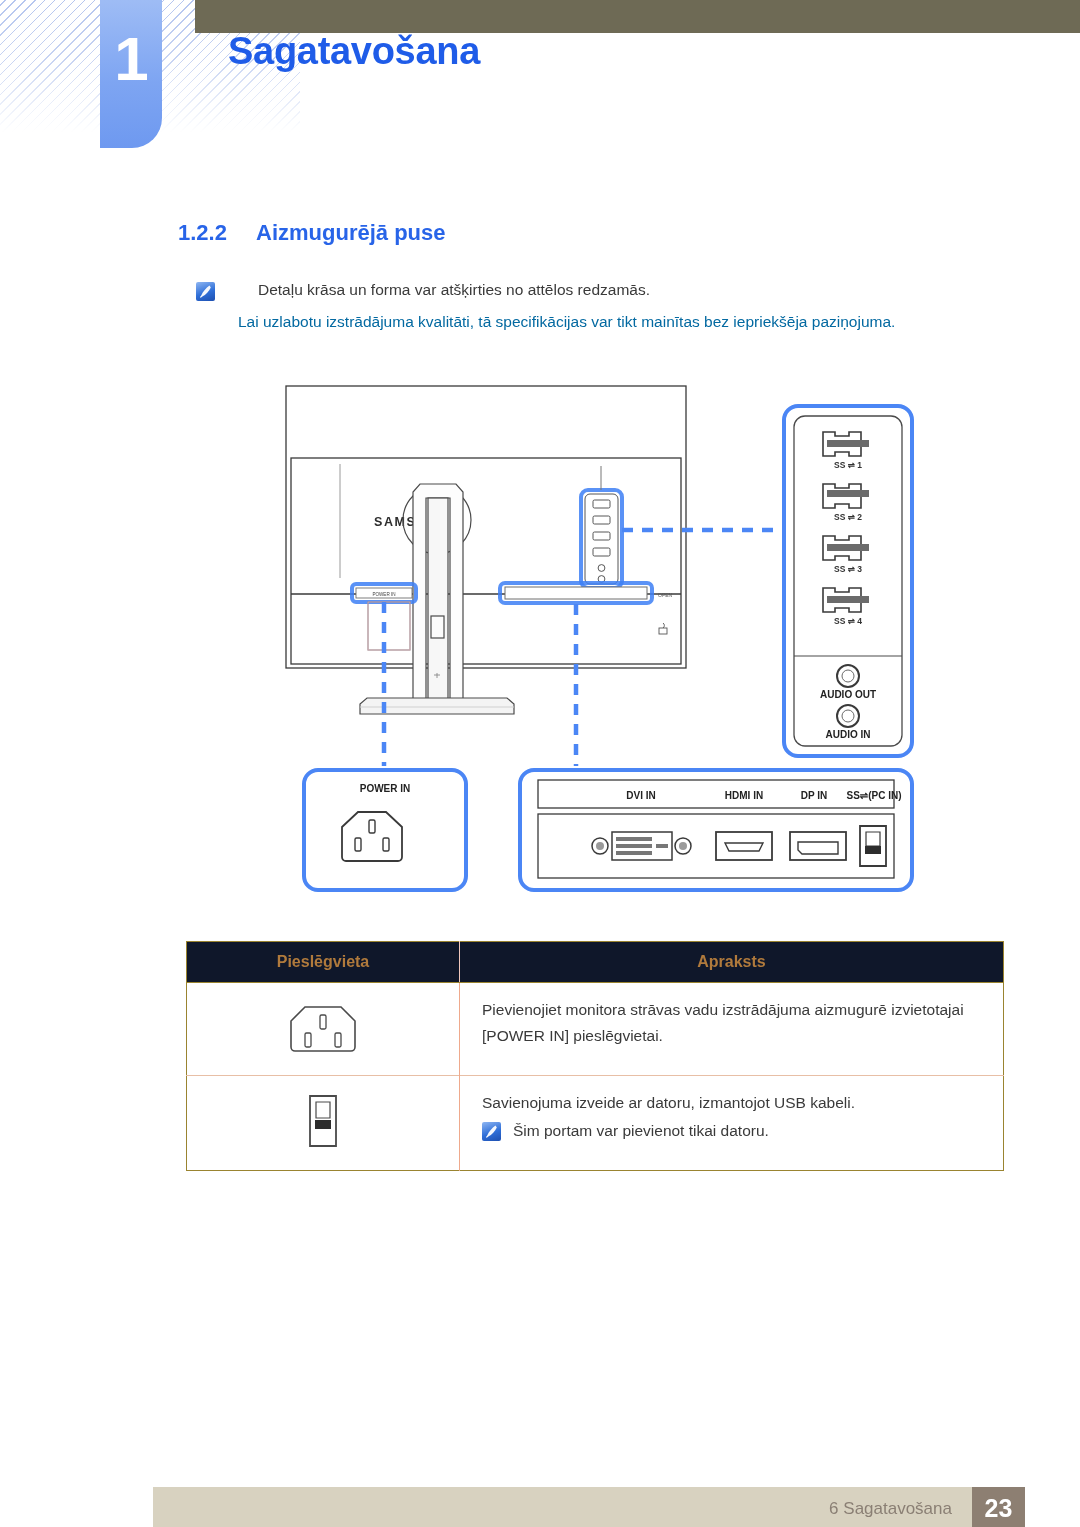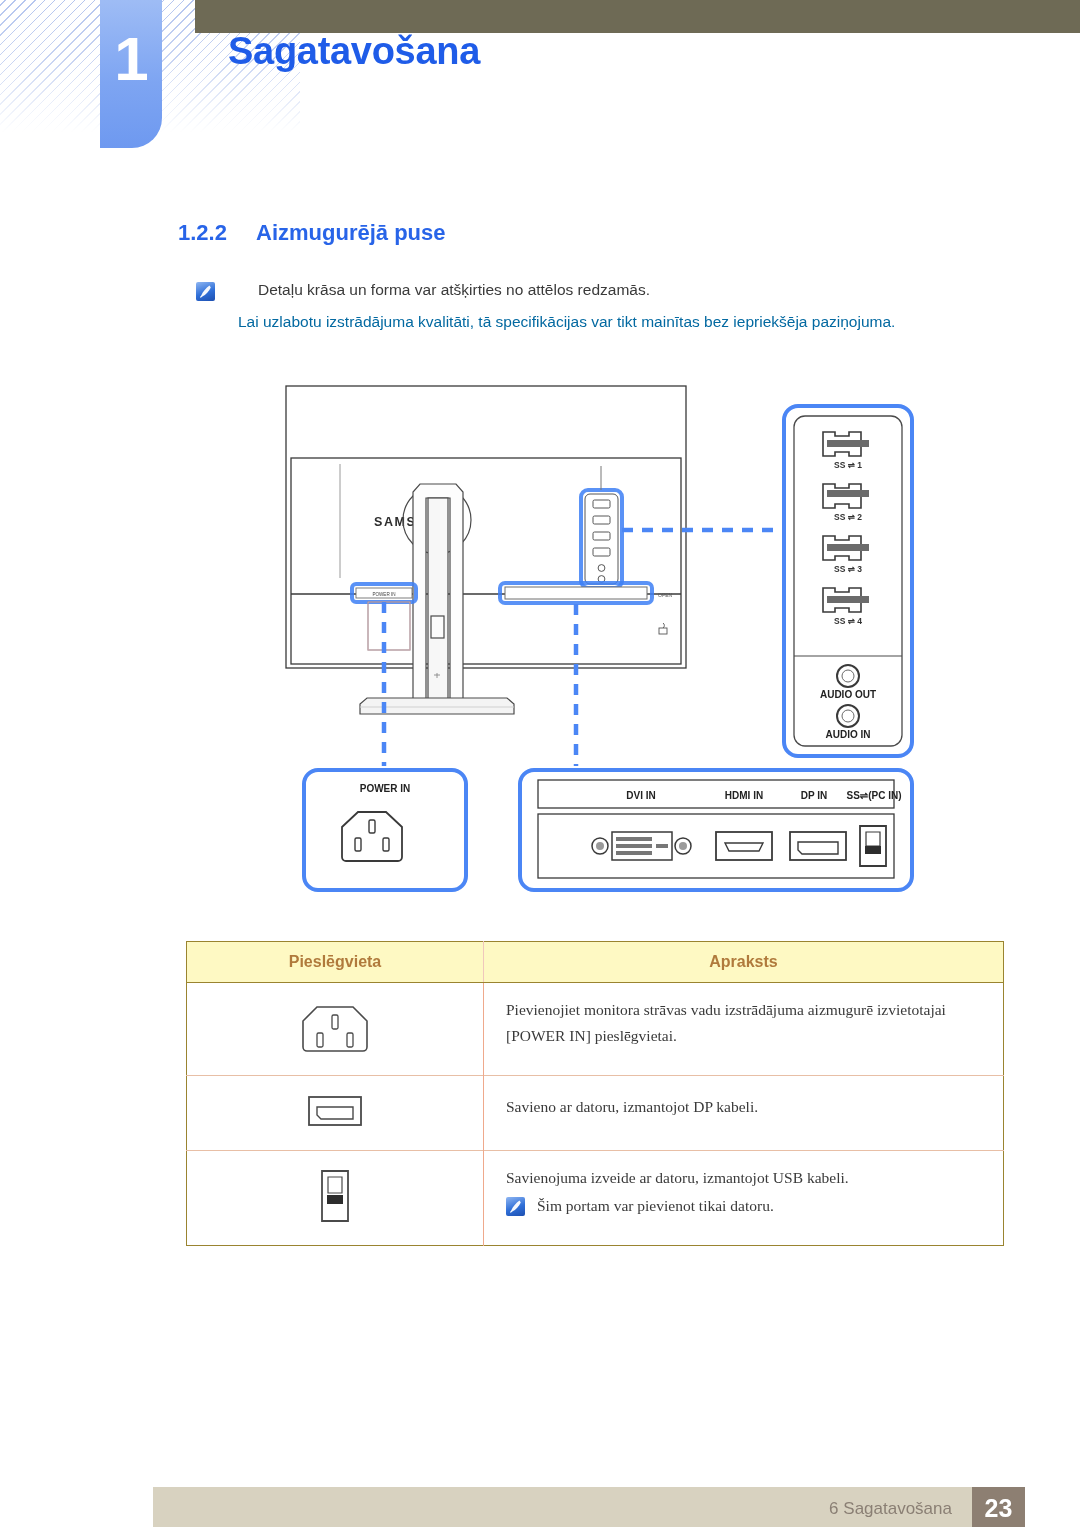--- a/index.html
+++ b/index.html
@@ -52,30 +52,30 @@
   
   #diagram{position:absolute;left:182px;top:380px;width:740px;height:530px;}
   .lbl{font-size:8.5px;font-weight:bold;fill:#333;font-family:"Liberation Sans",sans-serif;}
   .lbl2{font-size:10px;font-weight:bold;fill:#222;font-family:"Liberation Sans",sans-serif;}
   
   #tbl{
     position:absolute;left:186px;top:941px;width:818px;
     border-collapse:collapse;border:1.4px solid #9a8430;
   }
   #tbl th{
-    background:#fef9c3;color:#b07a3c;font-size:16px;font-weight:bold;
-    padding:11px 12px;border-bottom:1.4px solid #9a8430;
+    background:#0f172a;color:#b07a3c;font-size:16px;font-weight:bold;
+    padding:11px 0;border-bottom:1.4px solid #9a8430;
   }
   #tbl th.c1{width:272px;border-right:1px solid #f0c7bc;}
   #tbl td{
     border-top:1.2px solid #e8bfa6;vertical-align:middle;
     font-size:15.5px;color:#3a3a3a;
   }
   #tbl td.icon{width:272px;text-align:center;border-right:1.1px solid #efa98c;padding:14px 0;}
-  #tbl td.desc{padding:2px 0 14px 22px;line-height:1.7;font-family:Liberation Serif, serif;}
+  #tbl td.desc{padding:2px 0 14px 22px;line-height:1.7;}
   #tbl tr:first-child td{border-top:none;}
   .subnote{display:flex;align-items:center;gap:12px;margin-top:2px;}
   
   #footbar{position:absolute;left:153px;top:1487px;width:872px;height:40px;background:#d8d2c0;}
   #foottext{position:absolute;right:128px;top:1499px;color:#8a7f74;font-size:17px;}
   #pagebox{position:absolute;left:972px;top:1487px;width:53px;height:58px;background:#8d7f72;}
   #pagenum{position:absolute;left:0;top:7px;width:53px;text-align:center;color:#fff;font-size:25px;font-weight:bold;}
 </style>
 </head>
 <body>
@@ -279,29 +279,20 @@
           <rect x="35" y="18" width="6" height="14" rx="1.5" fill="#fff" stroke="#4a4a4a" stroke-width="1.3"></rect>
           <rect x="20" y="36" width="6" height="14" rx="1.5" fill="#fff" stroke="#4a4a4a" stroke-width="1.3"></rect>
           <rect x="50" y="36" width="6" height="14" rx="1.5" fill="#fff" stroke="#4a4a4a" stroke-width="1.3"></rect>
         </svg>
       </td>
       <td class="desc">Pievienojiet monitora strāvas vadu izstrādājuma aizmugurē izvietotajai [POWER IN] pieslēgvietai.</td>
     </tr>
 
 
 
-    <tr>
-      <td class="icon">
-        <svg width="64" height="42" viewBox="0 0 64 42">
-          <rect x="6" y="7" width="52" height="28" fill="#fff" stroke="#4a4a4a" stroke-width="1.8"></rect>
-          <path d="M14 17 h36 v12 h-32 l-4 -4 z" fill="#fff" stroke="#4a4a4a" stroke-width="1.4"></path>
-        </svg>
-      </td>
-      <td class="desc">Savieno ar datoru, izmantojot DP kabeli.</td>
-    </tr>
 
     <tr>
       <td class="icon">
         <svg width="50" height="62" viewBox="0 0 50 62">
           <path d="M12 6 h26 v50 h-26 z" fill="#fff" stroke="#4a4a4a" stroke-width="1.8"></path>
           <path d="M18 12 h14 v16 h-14 z" fill="#fff" stroke="#4a4a4a" stroke-width="1.2"></path>
           <rect x="17" y="30" width="16" height="9" fill="#2d2d2d"></rect>
         </svg>
       </td>
       <td class="desc">

